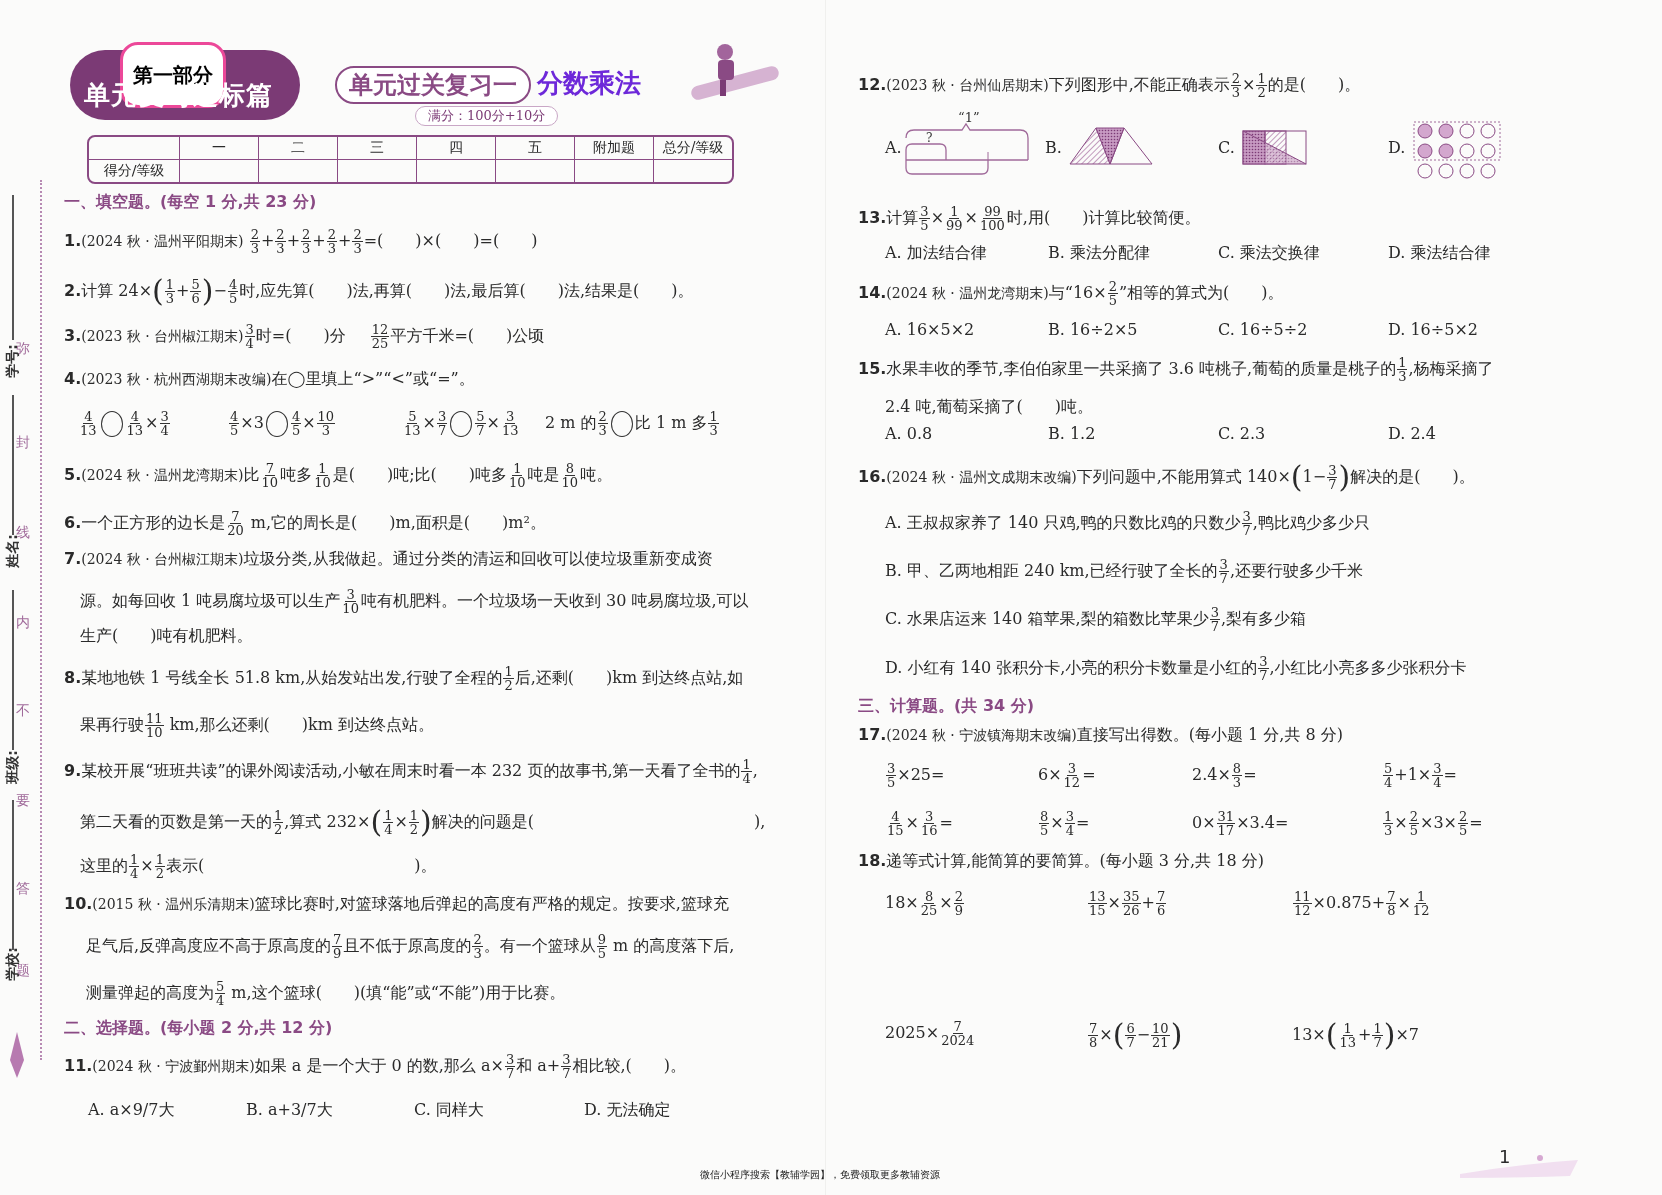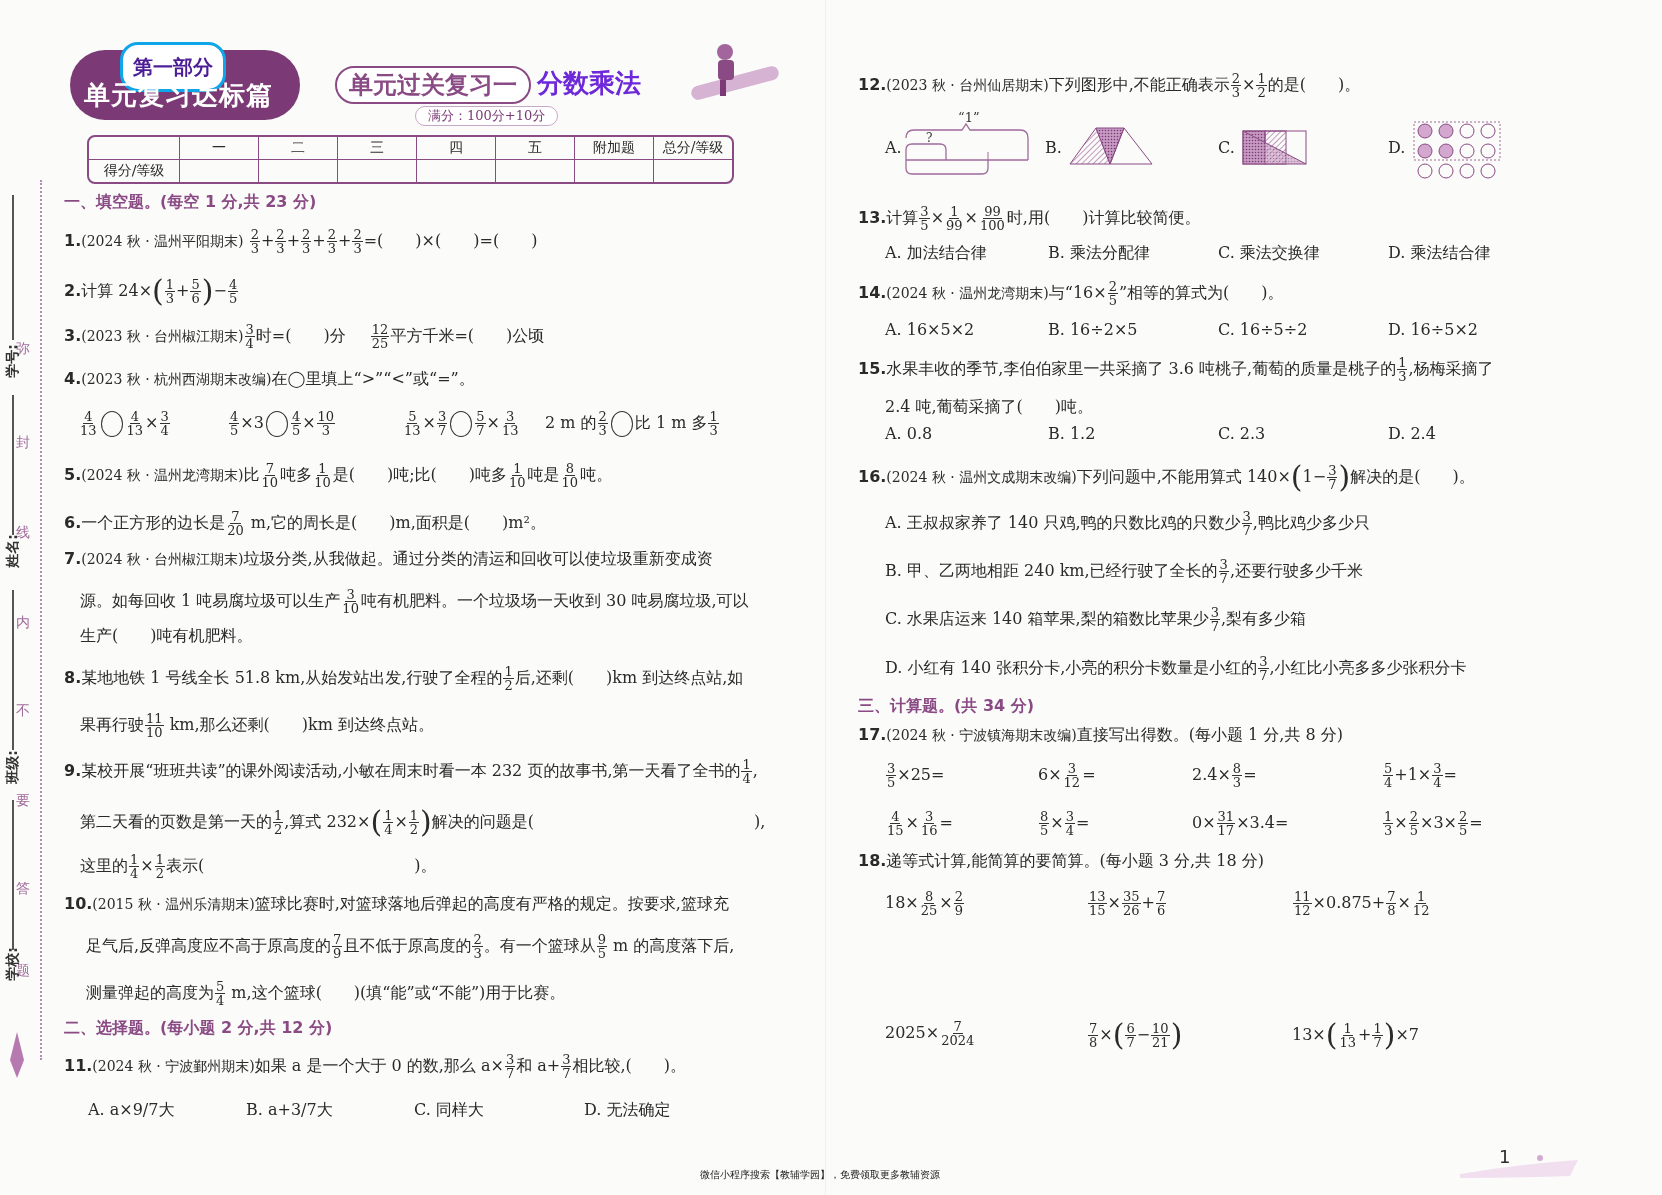--- a/index.html
+++ b/index.html
@@ -11,21 +11,21 @@
   .src{font-size:14px;}
   .sec{position:absolute;color:#8a4a84;font-family:"DejaVu Sans","Liberation Sans",sans-serif;font-size:16px;font-weight:bold;}
   .frac{display:inline-flex;flex-direction:column;align-items:center;vertical-align:middle;font-size:13px;line-height:13px;margin:0 1px;}
   .frac .n{border-bottom:1px solid #333;padding:0 1px;}
   .frac .d{padding:0 1px;}
   .paren{font-size:30px;line-height:30px;vertical-align:middle;font-weight:200;}
   .opt{position:absolute;font-size:16px;white-space:nowrap;}
   .circ{display:inline-block;width:20px;height:24px;border:1.5px solid #333;border-radius:50%;vertical-align:middle;margin:0 2px;}
   
   .banner{left:70px;top:50px;width:230px;height:70px;background:#7b3a75;border-radius:36px;color:#fff;}
-  .banner .top{position:absolute;left:50px;top:-8px;background:#fff;color:#4c1d95;border:3px solid #0ea5e9;border-radius:18px;padding:8px 10px;font-family:"DejaVu Sans",sans-serif;font-weight:bold;font-size:20px;line-height:28px;}
+  .banner .top{position:absolute;left:50px;top:-8px;background:#fff;color:#000000;border:3px solid #ec4899;border-radius:18px;padding:16px 10px;font-family:"DejaVu Sans",sans-serif;font-weight:bold;font-size:20px;line-height:28px;}
   .banner .main{position:absolute;left:14px;top:28px;font-family:"DejaVu Sans",sans-serif;font-weight:bold;font-size:26px;letter-spacing:1px;}
   .unit{left:335px;top:66px;border:2.5px solid #8a4a84;border-radius:22px;padding:2px 12px;color:#8a4a84;font-family:"DejaVu Sans",sans-serif;font-weight:bold;font-size:24px;line-height:30px;background:#fff;}
   .topic{left:537px;top:66px;color:#6d28d9;font-family:"DejaVu Sans",sans-serif;font-weight:bold;font-size:26px;line-height:34px;}
   .full{left:415px;top:106px;border:1px solid #c9a7c6;border-radius:10px;padding:0 12px;color:#7b3a75;font-size:13px;line-height:18px;background:#fff;}
   table.score{position:absolute;left:87px;top:135px;border-collapse:separate;border-spacing:0;border:2px solid #8a4a84;border-radius:8px;font-size:14px;}
   table.score td{border-right:1px solid #8a4a84;border-bottom:1px solid #8a4a84;width:78px;height:22px;text-align:center;padding:0;}
   table.score td:first-child{width:90px;font-family:"DejaVu Sans",sans-serif;}
   table.score tr:last-child td{border-bottom:none;text-align:center;}
   table.score td:last-child{border-right:none;}
   .margin-line{left:40px;top:180px;height:880px;border-left:2px dotted #b78ab3;}
@@ -129,21 +129,21 @@
 <div class="q" style="left:64px;top:276px">
   <b>2.</b><span>计算 24×</span><span class="paren">(</span><span class="frac">
       <span class="n">1</span>
       <span class="d">3</span>
     </span>+<span class="frac">
       <span class="n">5</span>
       <span class="d">6</span>
     </span><span class="paren">)</span>−<span class="frac">
       <span class="n">4</span>
       <span class="d">5</span>
-    </span>
+    </span><span>时,应先算(　　)法,再算(　　)法,最后算(　　)法,结果是(　　)。</span>
 </div>
 
 <div class="q" style="left:64px;top:323px">
   <b>3.</b><span class="src">(2023 秋 · 台州椒江期末)</span><span class="frac">
       <span class="n">3</span>
       <span class="d">4</span>
     </span><span>时=(　　)分</span>
   <span style="margin-left:20px" class="frac">
       <span class="n">12</span>
       <span class="d">25</span>

